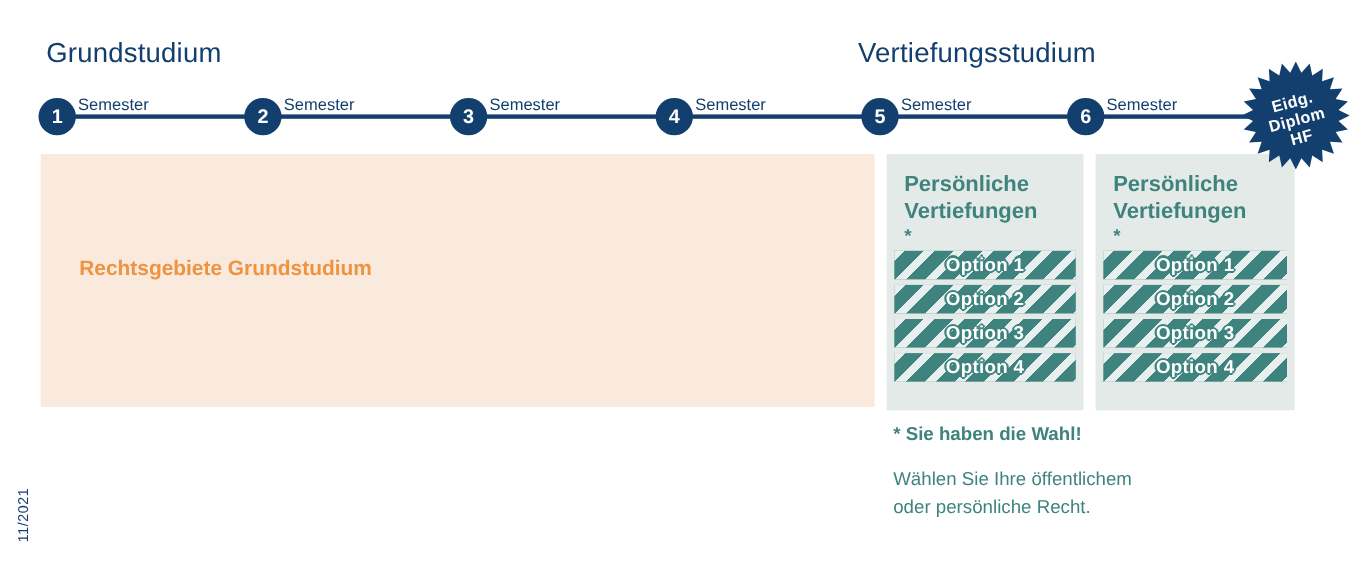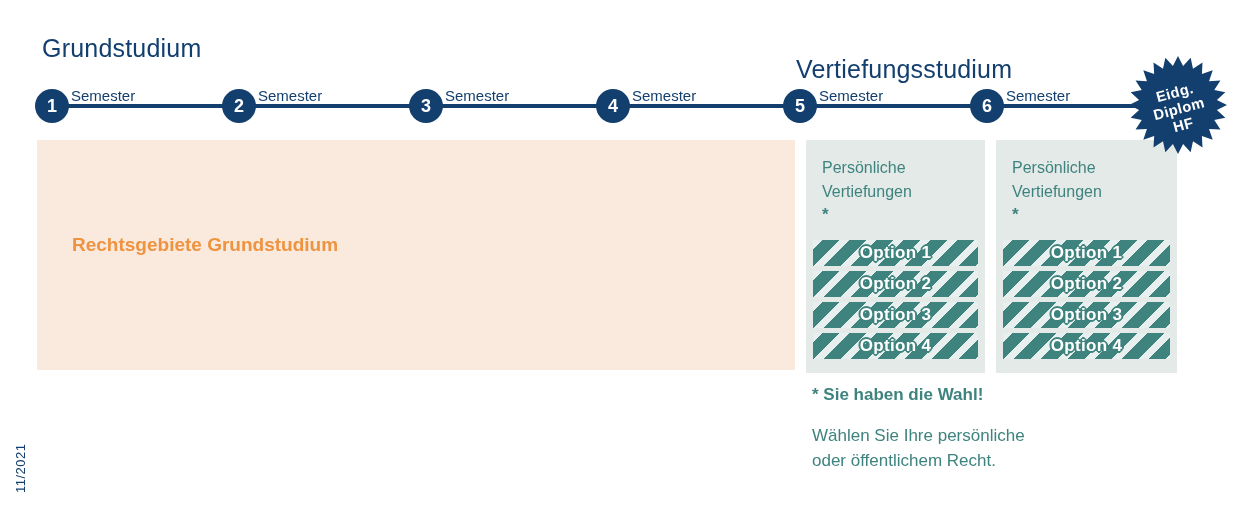--- a/index.html
+++ b/index.html
@@ -4,21 +4,21 @@
 <style>
   html,body{margin:0;padding:0;background:#fff;}
   .canvas{
     position:relative;width:1240px;height:516px;background:#ffffff;overflow:hidden;
     font-family:"Liberation Sans","DejaVu Sans",sans-serif;
   }
   .section-title{
     position:absolute;top:34px;font-size:25px;font-weight:normal;color:#133f6e;letter-spacing:.2px;
   }
   .title-left{left:42px;}
-  .title-right{left:796px;margin-top:21px;}
+  .title-right{left:780px;}
 
   
   .timeline-line{position:absolute;left:52px;top:104px;width:1086px;height:4px;background:#133f6e;z-index:1;}
   .sem-circle{
     position:absolute;top:89px;width:34px;height:34px;border-radius:50%;background:#133f6e;
     color:#fff;font-size:18px;font-weight:bold;display:flex;align-items:center;justify-content:center;z-index:2;
   }
   .sem-label{position:absolute;top:87px;font-size:15px;color:#133f6e;z-index:2;}
 
   
@@ -29,23 +29,23 @@
 
   
   .grund-box{position:absolute;left:37px;top:140px;width:758px;height:230px;background:#fae9dd;z-index:0;}
   .grund-text{position:absolute;left:35px;top:91px;color:#ee9340;font-size:19px;font-weight:bold;line-height:28px;}
 
   
   .pv-box{position:absolute;top:140px;height:233px;background:#e4eae8;box-sizing:border-box;
     padding:16px 7px 0 7px;z-index:0;}
   .pv-box-1{left:806px;width:179px;}
   .pv-box-2{left:996px;width:181px;}
-  .pv-title{color:#3e837e;font-size:16px;font-weight:normal;line-height:24px;padding-left:9px;}
+  .pv-title{color:#3e837e;font-size:20px;font-weight:bold;line-height:24px;padding-left:9px;}
   .pv-asterisk{color:#3e837e;font-size:17px;font-weight:bold;line-height:22px;padding-left:9px;}
-  .pv-options{margin-top:14px;text-align:right;}
+  .pv-options{margin-top:2px;text-align:right;}
   .option-bar{
     height:26px;margin-bottom:5px;background-color:#3e837e;
     background-image:repeating-linear-gradient(135deg,rgba(255,255,255,.88) 0 7px,transparent 7px 19px);
     display:flex;align-items:center;justify-content:center;
     color:#ffffff;font-size:17px;font-weight:bold;letter-spacing:.3px;
     text-shadow:2px 0 0 #3e837e,-2px 0 0 #3e837e,0 2px 0 #3e837e,0 -2px 0 #3e837e,
       1px 1px 0 #3e837e,-1px -1px 0 #3e837e,1px -1px 0 #3e837e,-1px 1px 0 #3e837e;
   }
 
   
@@ -131,19 +131,19 @@
     <div class="pv-options">
       <div class="option-bar">Option 1</div>
       <div class="option-bar">Option 2</div>
       <div class="option-bar">Option 3</div>
       <div class="option-bar">Option 4</div>
     </div>
   </div>
 
   <div class="footnote">
     <div class="footnote-bold">* Sie haben die Wahl!</div>
-    <div class="footnote-line">Wählen Sie Ihre persönliche</div>
-    <div class="footnote-line">oder öffentlichem Recht.</div>
+    <div class="footnote-line">Wählen Sie Ihre öffentlichem</div>
+    <div class="footnote-line">oder persönliche Recht.</div>
   </div>
 
   <div class="version">11/2021</div>
 
 </div>
 
 </body></html>

